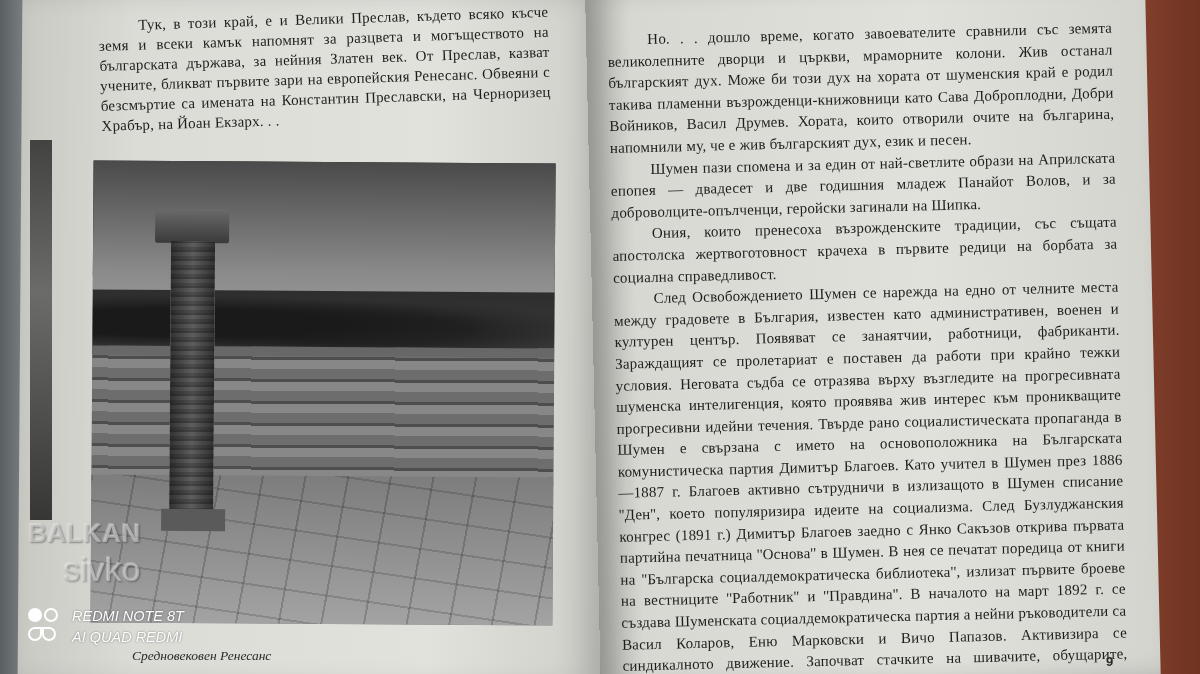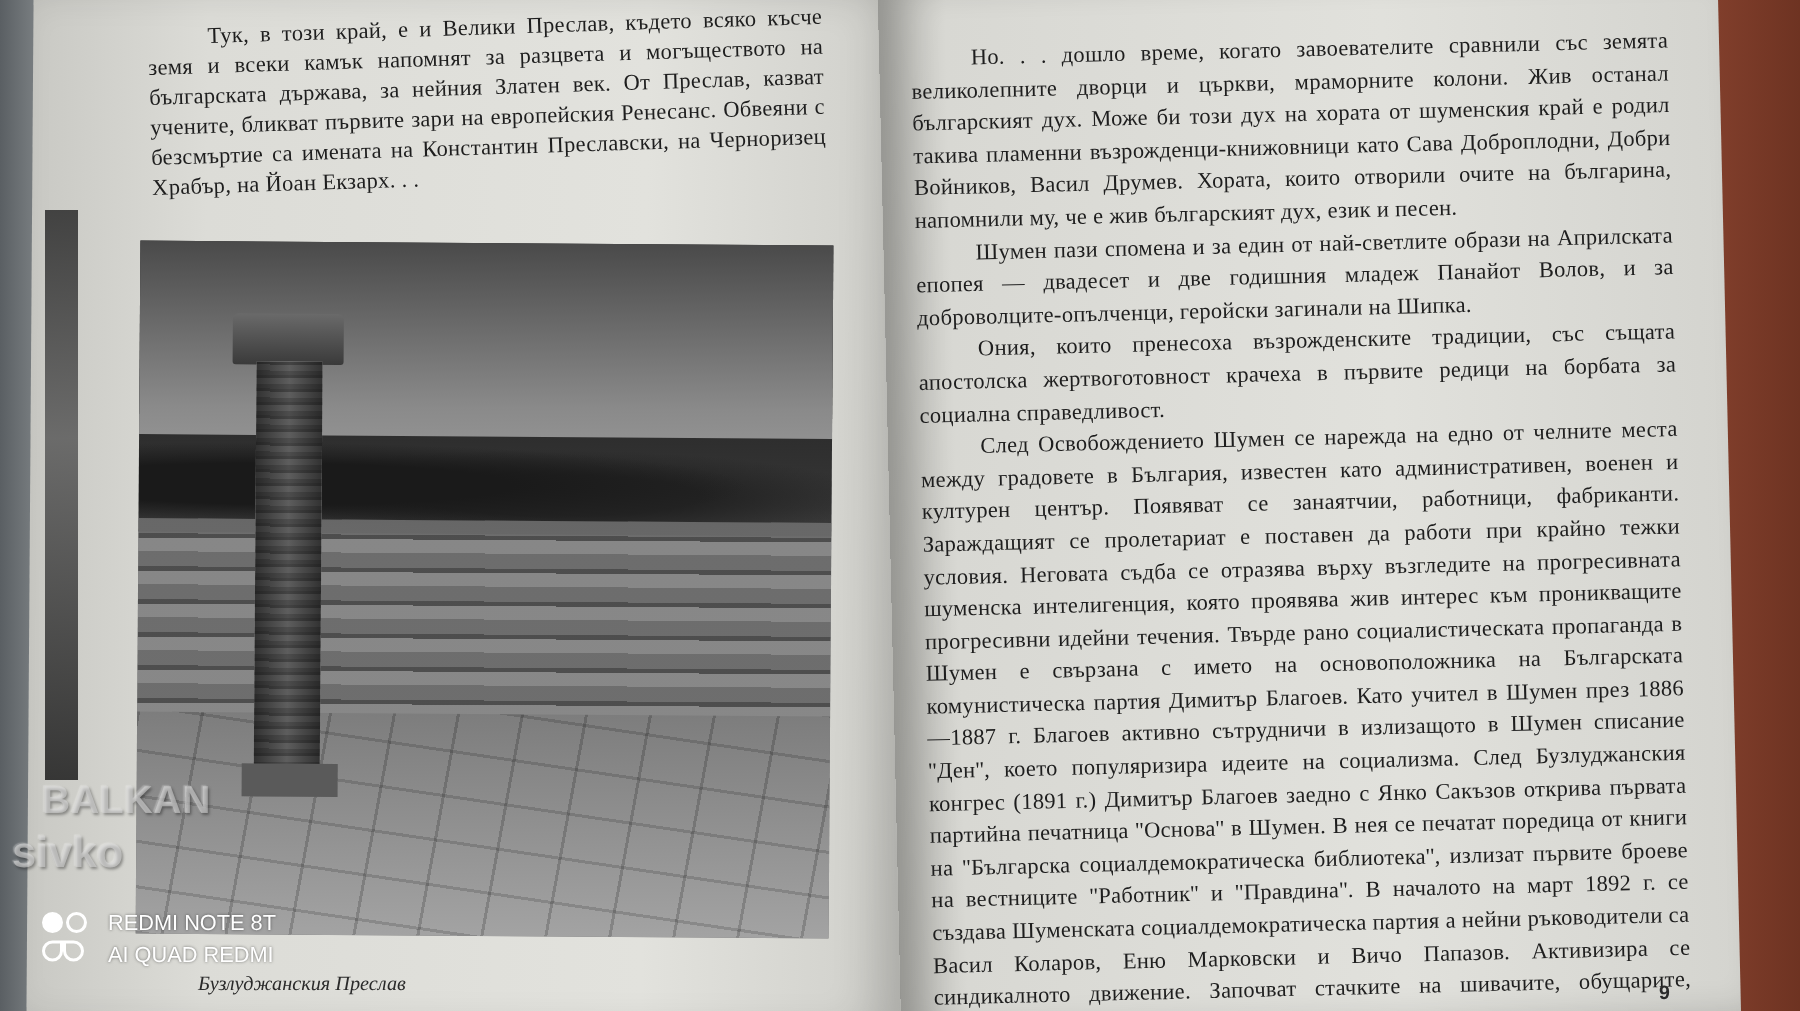--- a/index.html
+++ b/index.html
@@ -117,27 +117,27 @@
     }
     .watermark {
       position: absolute; left: 8px; top: 520px;
       font-family: "Liberation Sans", "DejaVu Sans", sans-serif;
       color: rgba(220,220,220,0.55);
       text-shadow: 1px 1px 2px rgba(0,0,0,0.35), -1px -1px 1px rgba(255,255,255,0.3);
       pointer-events: none;
     }
     .wm-balkan { font-weight: bold; font-size: 26px; letter-spacing: 0.5px; line-height: 26px; padding-left: 20px; }
     .wm-auction { font-size: 78px; line-height: 62px; font-weight: bold; letter-spacing: -2px; margin-top: -2px; }
-    .wm-sivko { font-size: 29px; font-weight: bold; line-height: 30px; margin-top: 8px; }
+    .wm-sivko { font-size: 34px; font-weight: normal; line-height: 30px; margin-top: 8px; text-align: right; }
     .camera-stamp {
       position: absolute; left: 28px; top: 606px;
       font-family: "Liberation Sans", "DejaVu Sans", sans-serif;
       color: #ffffff; font-size: 14.5px; line-height: 21px;
       text-shadow: 0 0 2px rgba(0,0,0,0.5);
-      display: flex; gap: 10px; align-items: flex-start;
+      display: flex; gap: 10px; align-items: flex-start; font-style: italic;
     }
     .camera-icon { width: 34px; height: 40px; position: relative; }
     .camera-icon .c1, .camera-icon .c2, .camera-icon .c3, .camera-icon .c4 {
       position: absolute; width: 14px; height: 14px; border-radius: 50%;
       border: 2px solid #fff;
     }
     .camera-icon .c1 { left: 0; top: 2px; background: #fff; }
     .camera-icon .c2 { left: 16px; top: 2px; }
     .camera-icon .c3 { left: 0; top: 21px; border-radius: 50% 0 50% 50%; }
     .camera-icon .c4 { left: 14px; top: 21px; border-radius: 0 50% 50% 50%; }
@@ -162,21 +162,21 @@
     <div class="trees"></div>
     <div class="ruins"></div>
     <div class="ground"></div>
     <div class="column">
       <div class="capital"></div>
       <div class="shaft"></div>
       <div class="base"></div>
     </div>
   </div>
 
-  <div class="caption">Бузлуджанския Преслав</div>
+  <div class="caption">Средновековен Ренесанс</div>
 
   <div class="text-block right-text">
     <p class="indent">Но. . . дошло време, когато завоевателите сравнили със земята великолепните дворци и църкви, мраморните колони. Жив останал българският дух. Може би този дух на хората от шуменския край е родил такива пламенни възрожденци-книжовници като Сава Доброплодни, Добри Войников, Васил Друмев. Хората, които отворили очите на българина, напомнили му, че е жив българският дух, език и песен.</p>
     <p class="indent">Шумен пази спомена и за един от най-светлите образи на Априлската епопея — двадесет и две годишния младеж Панайот Волов, и за доброволците-опълченци, геройски загинали на Шипка.</p>
     <p class="indent">Ония, които пренесоха възрожденските традиции, със същата апостолска жертвоготовност крачеха в първите редици на борбата за социална справедливост.</p>
     <p class="indent">След Освобождението Шумен се нарежда на едно от челните места между градовете в България, известен като административен, военен и културен център. Появяват се занаятчии, работници, фабриканти. Зараждащият се пролетариат е поставен да работи при крайно тежки условия. Неговата съдба се отразява върху възгледите на прогресивната шуменска интелигенция, която проявява жив интерес към проникващите прогресивни идейни течения. Твърде рано социалистическата пропаганда в Шумен е свързана с името на основоположника на Българската комунистическа партия Димитър Благоев. Като учител в Шумен през 1886—1887 г. Благоев активно сътрудничи в излизащото в Шумен списание ''Ден'', което популяризира идеите на социализма. След Бузлуджанския конгрес (1891 г.) Димитър Благоев заедно с Янко Сакъзов открива първата партийна печатница ''Основа'' в Шумен. В нея се печатат поредица от книги на ''Българска социалдемократическа библиотека'', излизат първите броеве на вестниците ''Работник'' и ''Правдина''. В началото на март 1892 г. се създава Шуменската социалдемократическа партия а нейни ръководители са Васил Коларов, Еню Марковски и Вичо Папазов. Активизира се синдикалното движение. Започват стачките на шивачите, обущарите, дърводелците, печатарите. Трайни следи оставя голямата стач-</p>
   </div>
 
   <div class="page-number">9</div>
 

